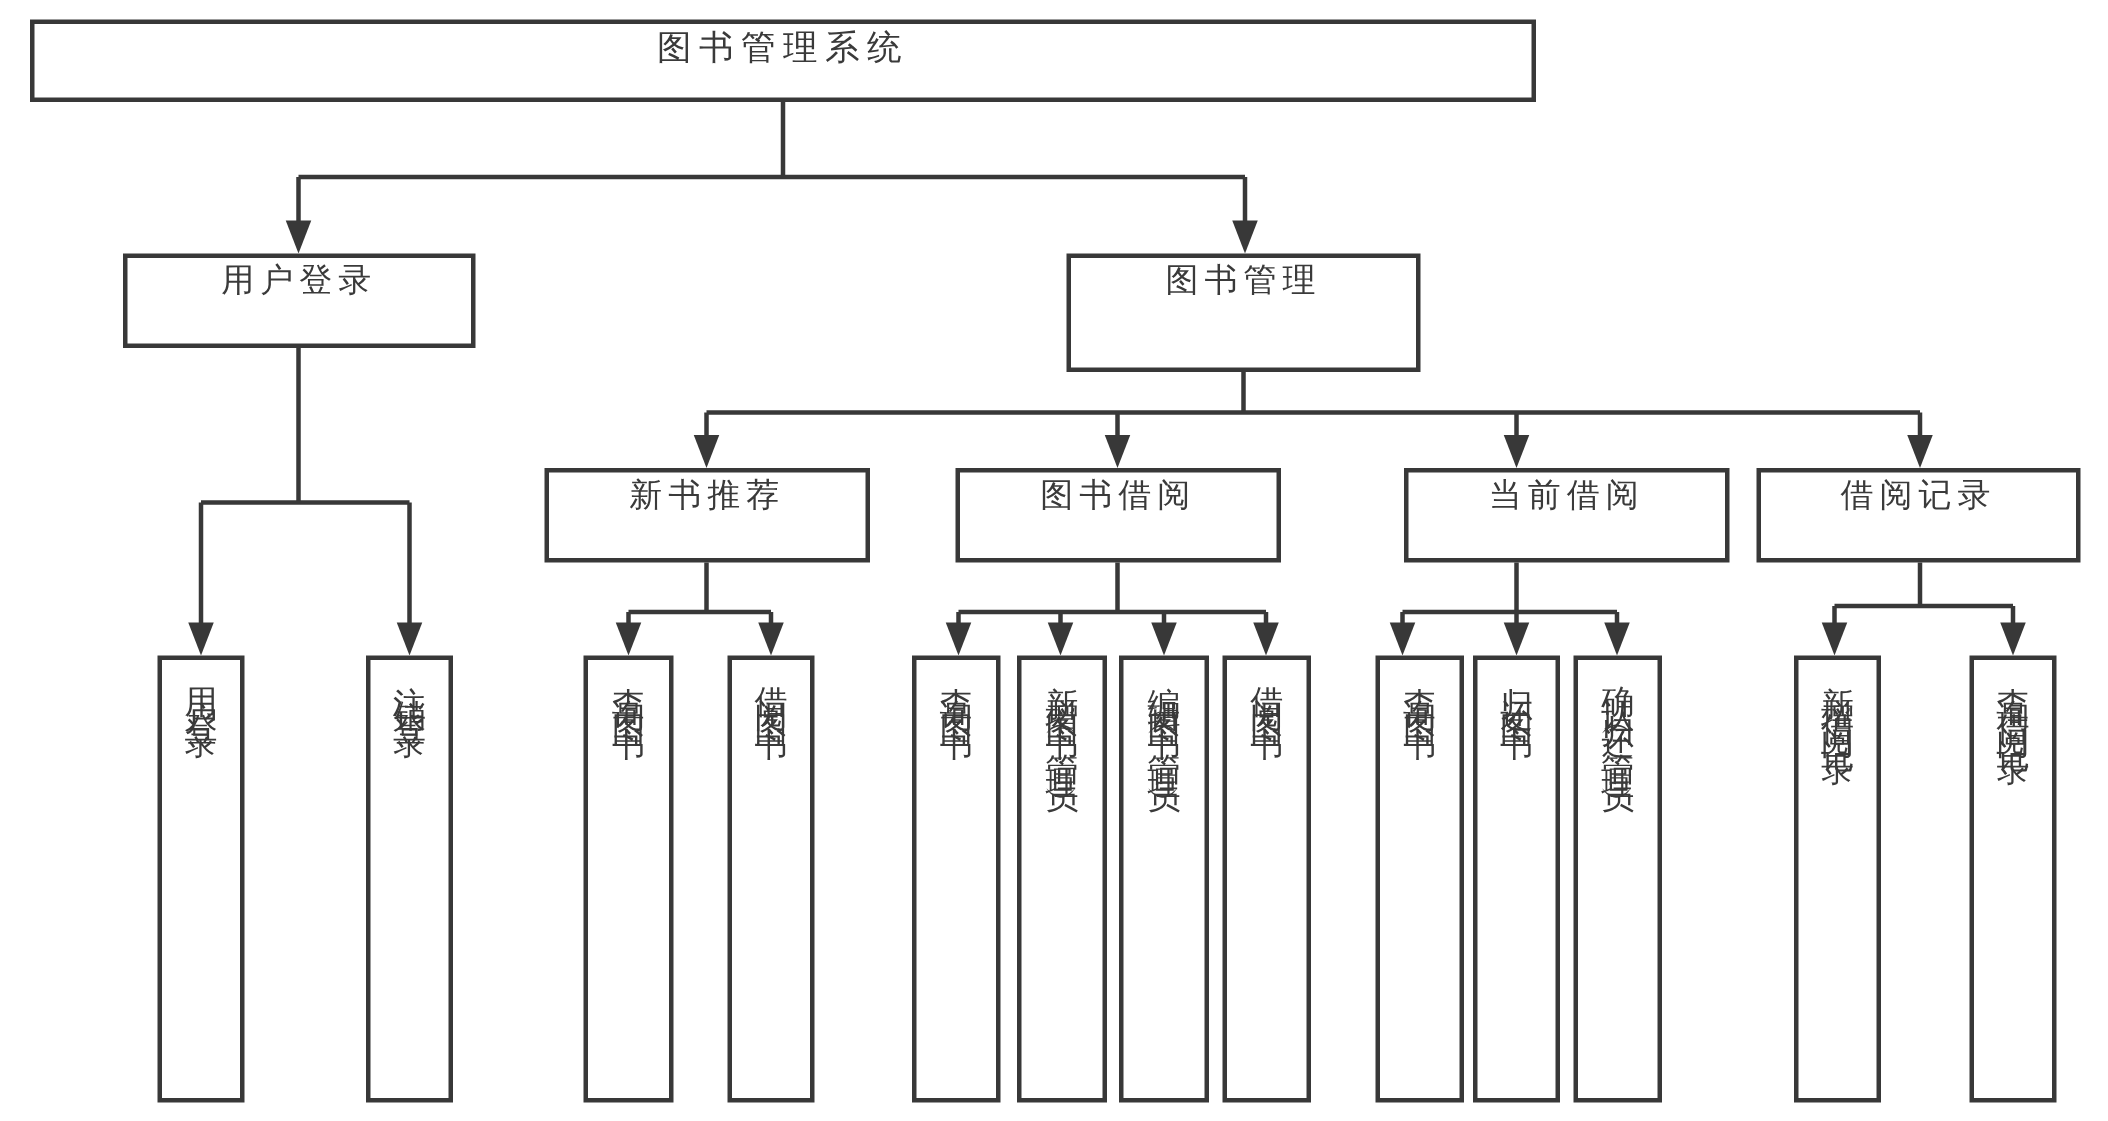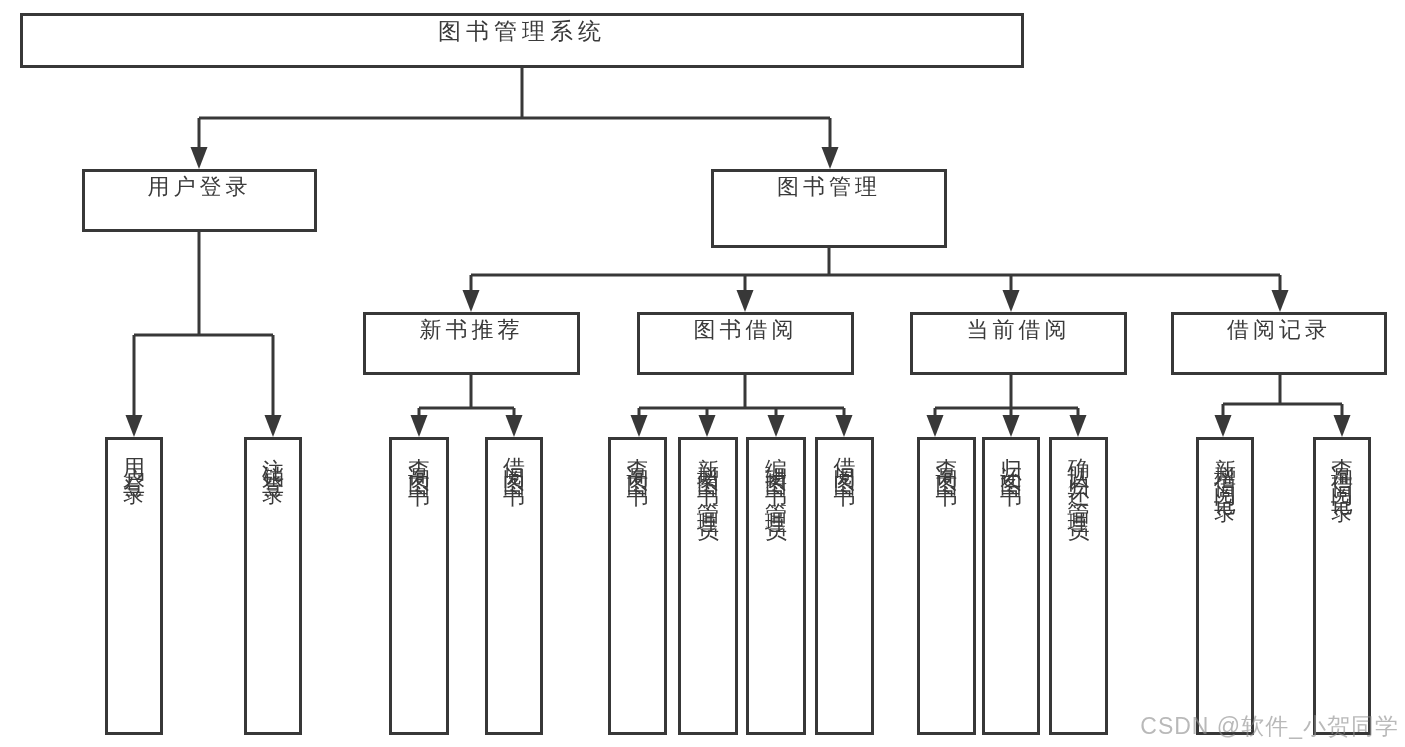--- a/index.html
+++ b/index.html
@@ -76,21 +76,21 @@
   <div class="node h-node" style="left:711px;top:169px;width:236px;height:79px;">
     <span class="lbl">图书管理</span>
   </div>
 
   <div class="node h-node" style="left:363px;top:312px;width:217px;height:63px;">
     <span class="lbl">新书推荐</span>
   </div>
   <div class="node h-node" style="left:637px;top:312px;width:217px;height:63px;">
     <span class="lbl">图书借阅</span>
   </div>
-  <div class="node h-node" style="left:910px;top:312px;width:217px;height:63px;">
+  <div class="node h-node" style="left:936px;top:312px;width:217px;height:63px;">
     <span class="lbl">当前借阅</span>
   </div>
   <div class="node h-node" style="left:1171px;top:312px;width:216px;height:63px;">
     <span class="lbl">借阅记录</span>
   </div>
 
   <div class="node v-node" style="left:105px;top:437px;width:58px;height:298px;">
     <span class="lbl">用户登录</span>
   </div>
   <div class="node v-node" style="left:244px;top:437px;width:58px;height:298px;">
@@ -123,15 +123,14 @@
   <div class="node v-node" style="left:1049px;top:437px;width:59px;height:298px;">
     <span class="lbl">确认归还（管理员）</span>
   </div>
   <div class="node v-node" style="left:1196px;top:437px;width:58px;height:298px;">
     <span class="lbl">新增借阅记录</span>
   </div>
   <div class="node v-node" style="left:1313px;top:437px;width:58px;height:298px;">
     <span class="lbl">查询借阅记录</span>
   </div>
 
-  <div class="watermark">CSDN @软件_小贺同学</div>
 
 </div>
 
 </body></html>

